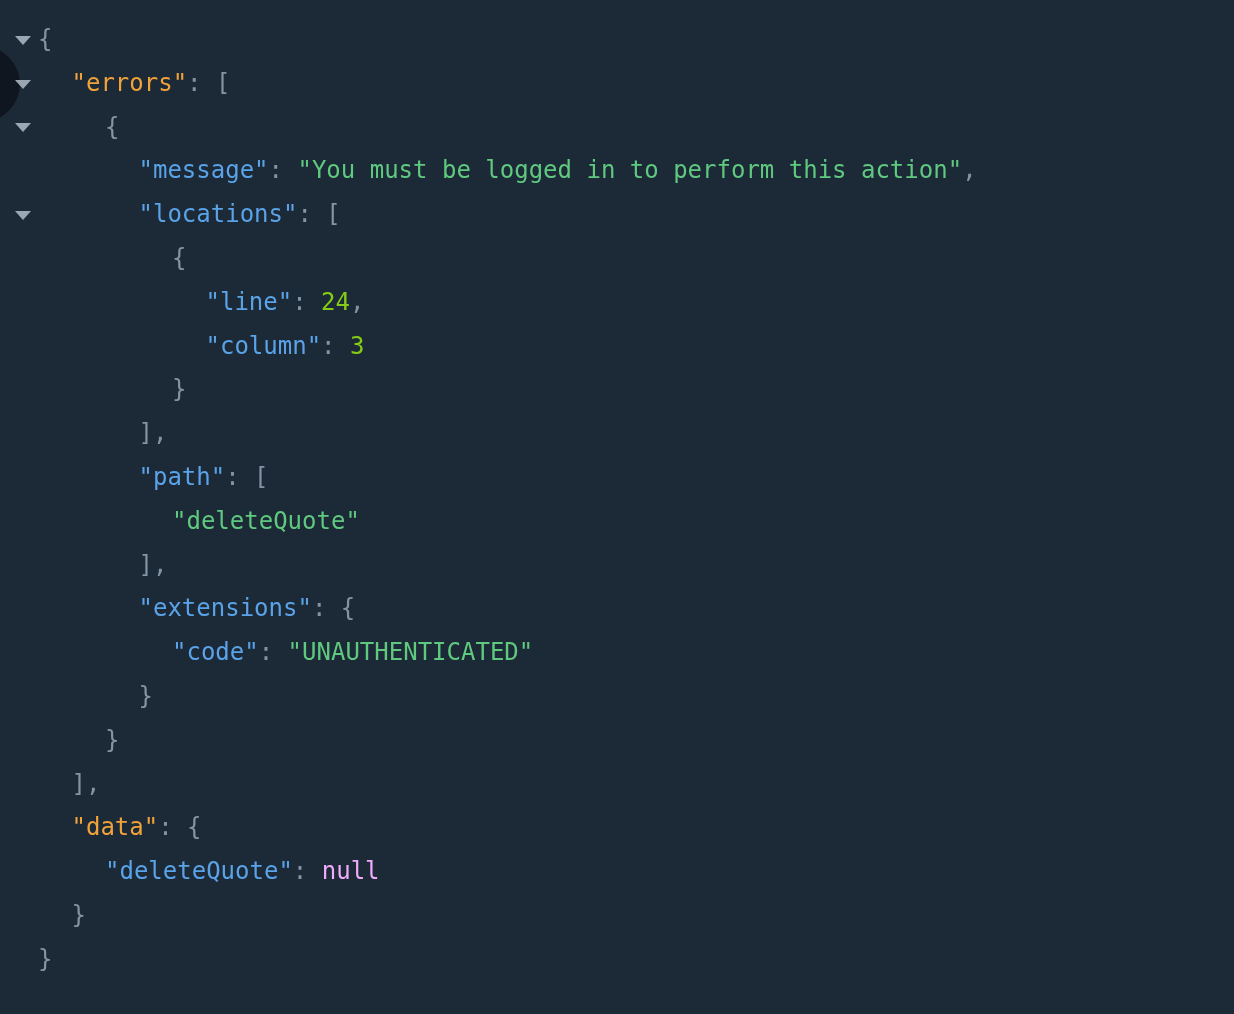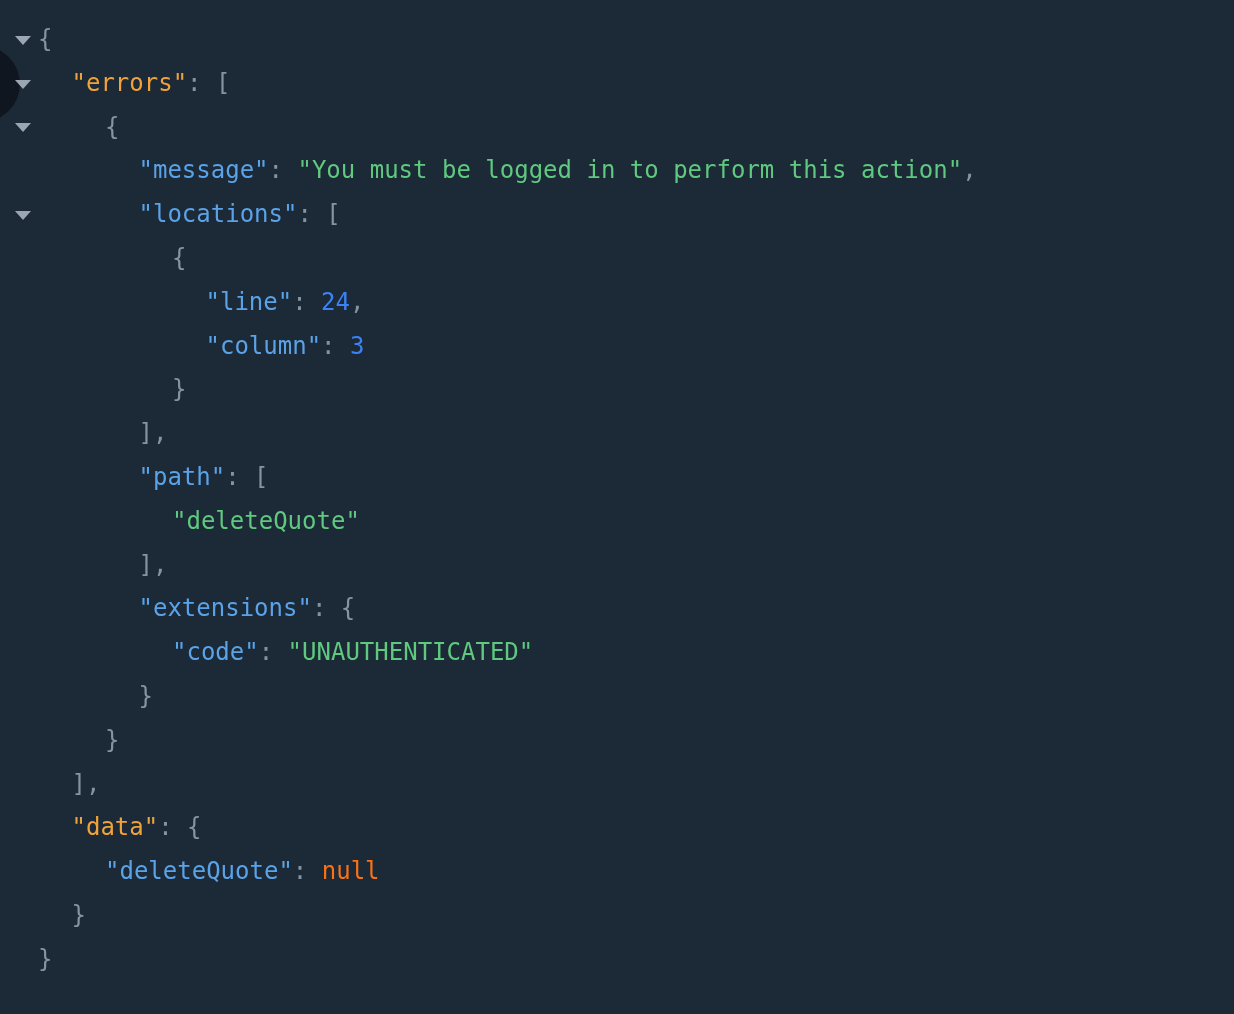--- a/index.html
+++ b/index.html
@@ -75,22 +75,22 @@
     border-right: 8px solid transparent;
     border-top: 9px solid #9aa7b2;
     cursor: pointer;
     z-index: 3;
   }
 
   
   .tok-key-root   { color: #f0a33a; }
   .tok-key        { color: #5aa3e8; }
   .tok-string     { color: #5fc97f; }
-  .tok-number     { color: #3b82f6; }
-  .tok-null       { color: #f97316; }
+  .tok-number     { color: #84cc16; }
+  .tok-null       { color: #f0abfc; }
   .tok-punct      { color: #8494a2; }
   .tok-brace      { color: #8494a2; }
 </style>
 </head>
 <body>
 
 <div id="response-viewer">
 
   <div class="edge-orb"></div>
 

